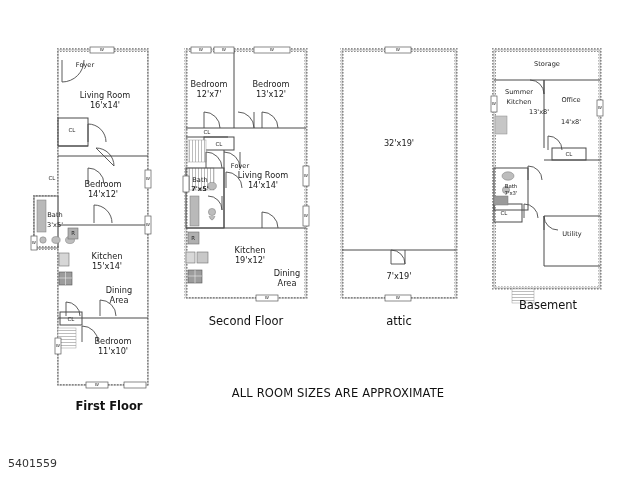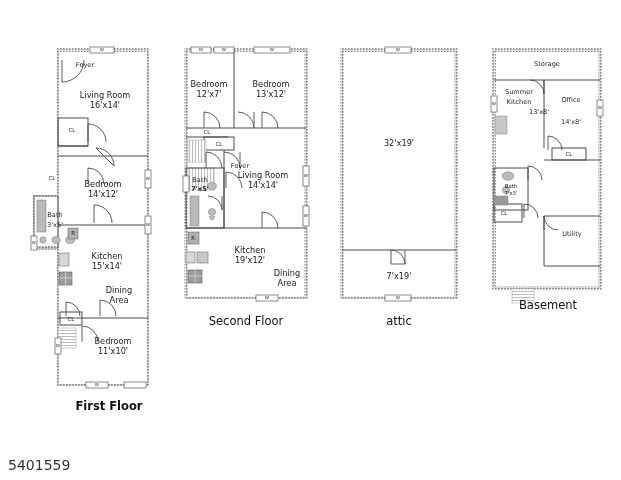--- a/index.html
+++ b/index.html
@@ -51,21 +51,21 @@
   .lbl.floor-title {
     font-size: 11.5px;
     color: #111;
   }
   .lbl.note {
     font-size: 11.5px;
     color: #111;
     letter-spacing: .15px;
   }
   .lbl.idnum {
-    font-size: 14px;
+    font-size: 11px;
     color: #333;
     transform: none;
     text-align: left;
   }
 </style>
 </head>
 <body>
 
 <div id="plan-root">
 
@@ -325,15 +325,16 @@
   <div class="lbl small" style="left:571px; top:123px;">14'x8'</div>
   <div class="lbl tiny" style="left:569px; top:154px;">CL</div>
   <div class="lbl tiny" style="left:511px; top:186px;">Bath</div>
   <div class="lbl tiny" style="left:511px; top:193px;">7'x3'</div>
   <div class="lbl tiny" style="left:504px; top:213px;">CL</div>
   <div class="lbl small" style="left:572px; top:235px;">Utility</div>
   <div class="lbl win" style="left:494px; top:104px;">W</div>
   <div class="lbl win" style="left:600px; top:108px;">W</div>
   <div class="lbl floor-title" style="left:548px; top:305px;">Basement</div>
 
+  <div class="lbl note" style="left:338px; top:393px;">ALL ROOM SIZES ARE APPROXIMATE</div>
   <div class="lbl idnum" style="left:8px; top:458px;">5401559</div>
 
 </div>
 
 </body></html>

